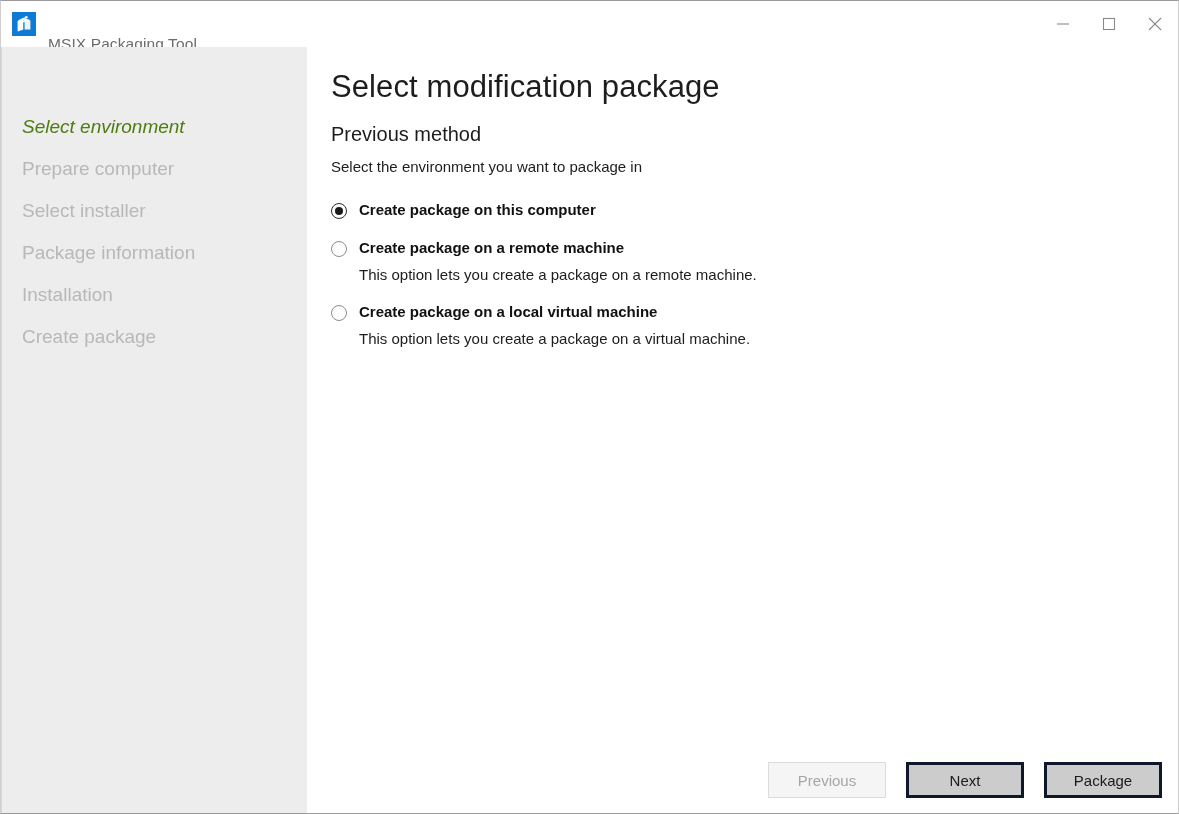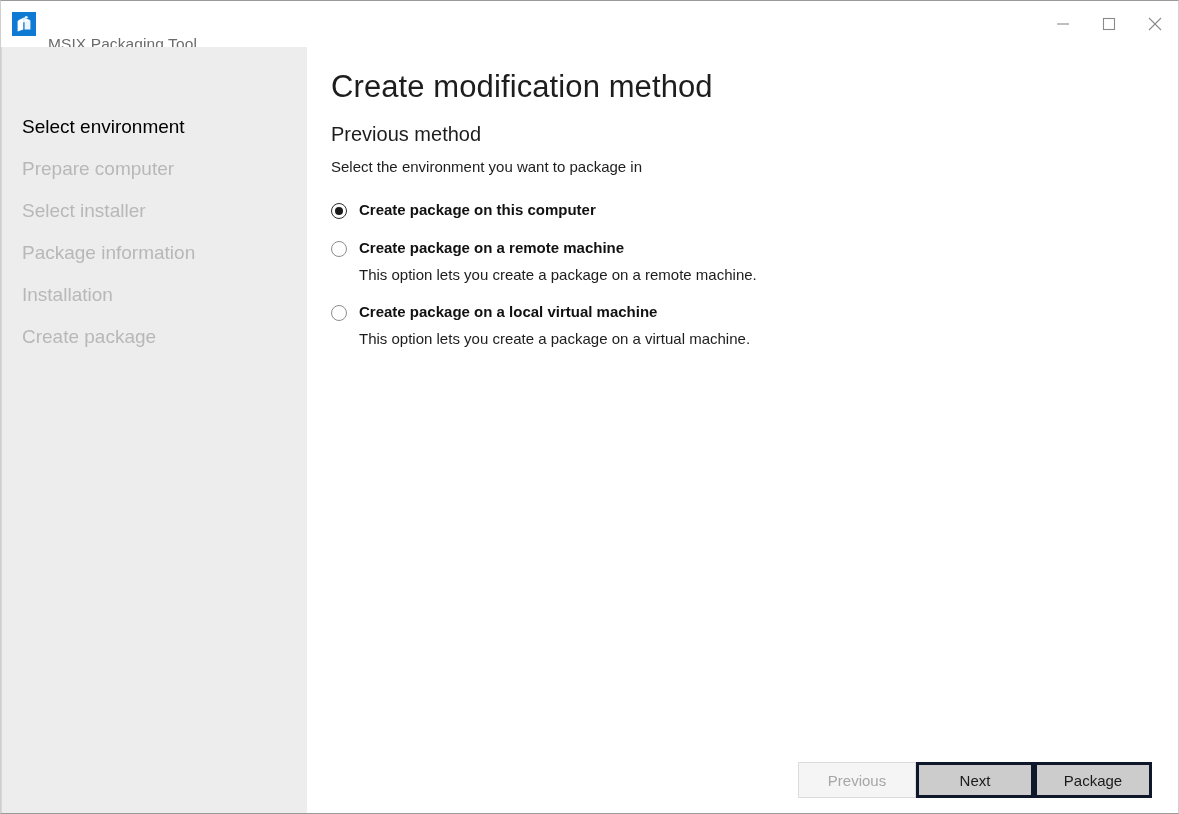--- a/index.html
+++ b/index.html
@@ -98,21 +98,22 @@
     line-height: 1;
     padding: 0 0 0 20px;
     height: 42px;
     display: flex;
     align-items: center;
     color: #b8b8b8;
     white-space: nowrap;
     cursor: default;
   }
   .nav-item.active {
-    color: #000000;
+    color: #4d7c0f;
+    font-style: italic;
   }
 
   
   .main {
     flex: 1 1 auto;
     background: #ffffff;
     position: relative;
     padding-left: 24px;
     box-sizing: border-box;
     min-width: 0;
@@ -190,24 +191,24 @@
     font-size: 15px;
     color: #1d1d1d;
     margin-left: 28px;
     padding-top: 8px;
     line-height: 1.25;
   }
 
   
   .footer {
     position: absolute;
-    right: 26px;
+    right: 16px;
     bottom: 15px;
     display: flex;
-    gap: 0;
+    gap: 20px;
   }
   .btn {
     height: 36px;
     min-width: 118px;
     font-size: 15px;
     font-family: "Liberation Sans", sans-serif;
     background: #cccccc;
     border: 3px solid #0f172a;
     color: #1a1a1a;
     padding: 0 14px;
@@ -290,21 +291,21 @@
       </div>
       <div class="nav-item">
         <span>Installation</span>
       </div>
       <div class="nav-item">
         <span>Create package</span>
       </div>
     </div>
 
     <div class="main">
-      <h1 class="page-title">Create modification method</h1>
+      <h1 class="page-title">Select modification package</h1>
       <h2 class="section-title">Previous method</h2>
       <p class="section-sub">Select the environment you want to package in</p>
 
       <div class="options">
 
         <div class="option">
           <div class="option-row">
             <span class="radio checked"></span>
             <span class="option-label">Create package on this computer</span>
           </div>

